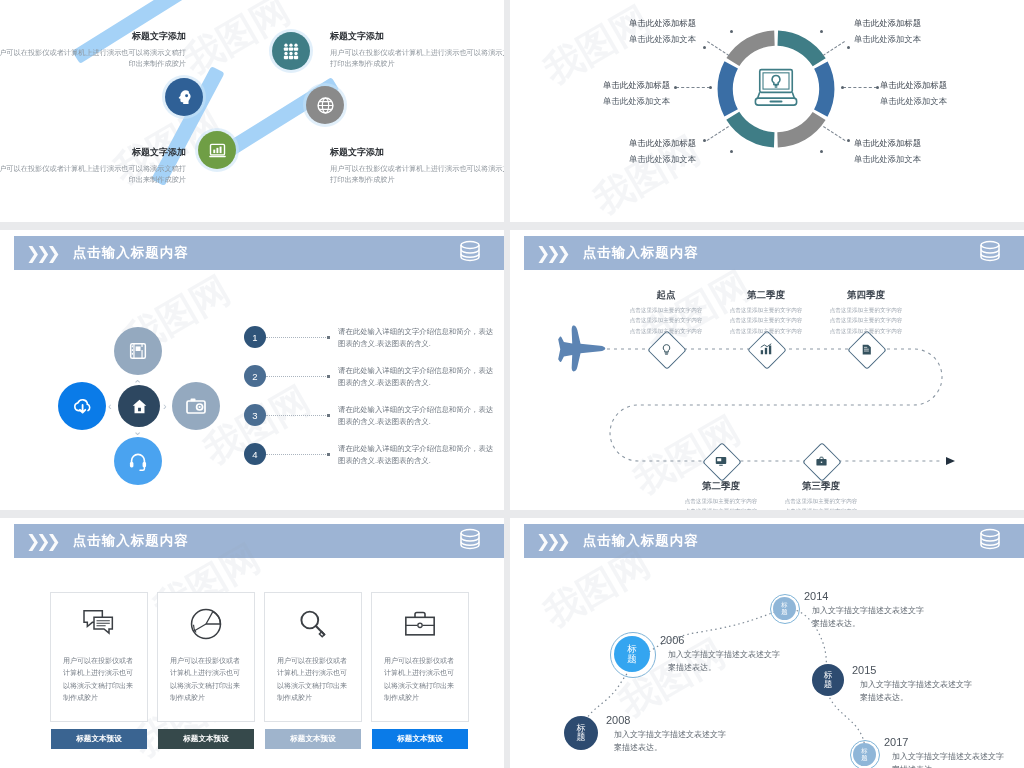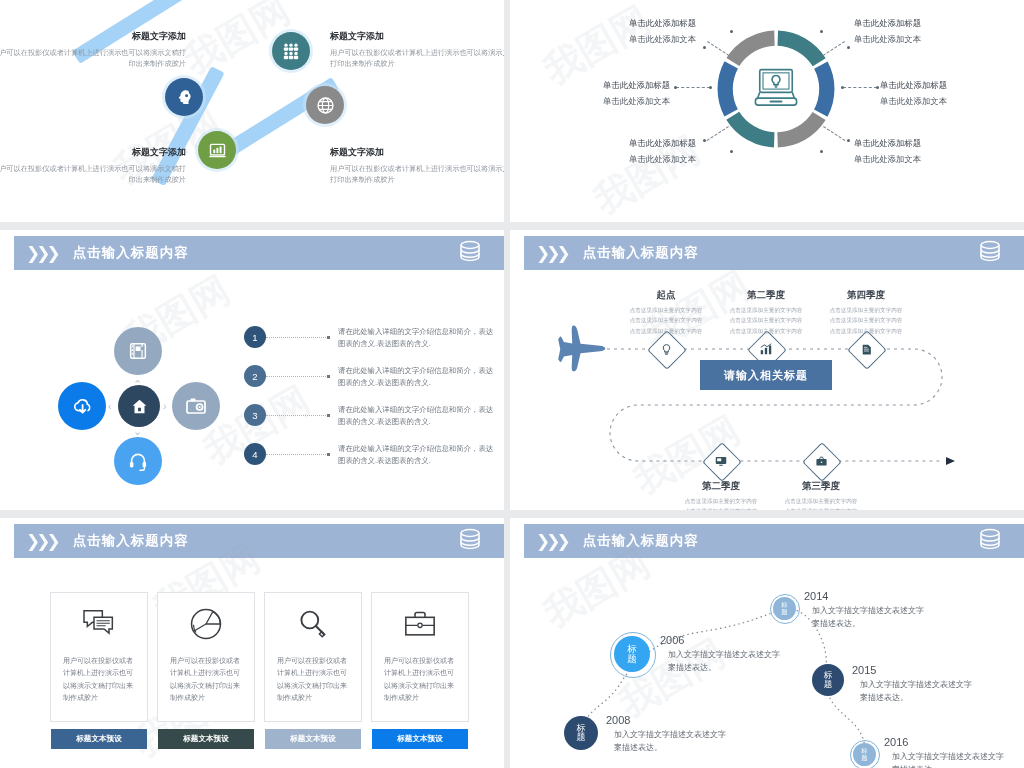--- a/index.html
+++ b/index.html
@@ -409,21 +409,20 @@
     <div>点击这里添加主要的文字内容</div>
   </div>
 
   <div class="qtitle" style="left:296px;top:59px;">第四季度</div>
   <div class="qbody" style="left:291px;top:75px;">
     <div>点击这里添加主要的文字内容</div>
     <div>点击这里添加主要的文字内容</div>
     <div>点击这里添加主要的文字内容</div>
   </div>
 
-  <div class="centerlab" style="left:190px;top:130px;width:132px;height:30px;">请输入相关标题</div>
 
   <div class="qtitle" style="left:151px;top:250px;">第二季度</div>
   <div class="qbody" style="left:146px;top:266px;">
     <div>点击这里添加主要的文字内容</div>
     <div>点击这里添加主要的文字内容</div>
 
   </div>
 
   <div class="qtitle" style="left:251px;top:250px;">第三季度</div>
   <div class="qbody" style="left:246px;top:266px;">
@@ -556,16 +555,16 @@
   <div class="yearlab" style="left:342px;top:146px;">
     <div class="y">2015</div>
     <div class="d" style="width:116px;">加入文字描文字描述文表述文字案描述表达。</div>
   </div>
 
   <div class="ring" style="left:340px;top:222px;width:28px;height:28px;"></div>
   <div class="yearcirc" style="left:343px;top:225px;width:23px;height:23px;background:#8fb6d8;font-size:6.4px;">
     <span style="width:8px;">标题</span>
   </div>
   <div class="yearlab" style="left:374px;top:218px;">
-    <div class="y">2016</div>
+    <div class="y">2017</div>
     <div class="d" style="width:116px;">加入文字描文字描述文表述文字案描述表达。</div>
   </div>
 </div>
 
 </body></html>

